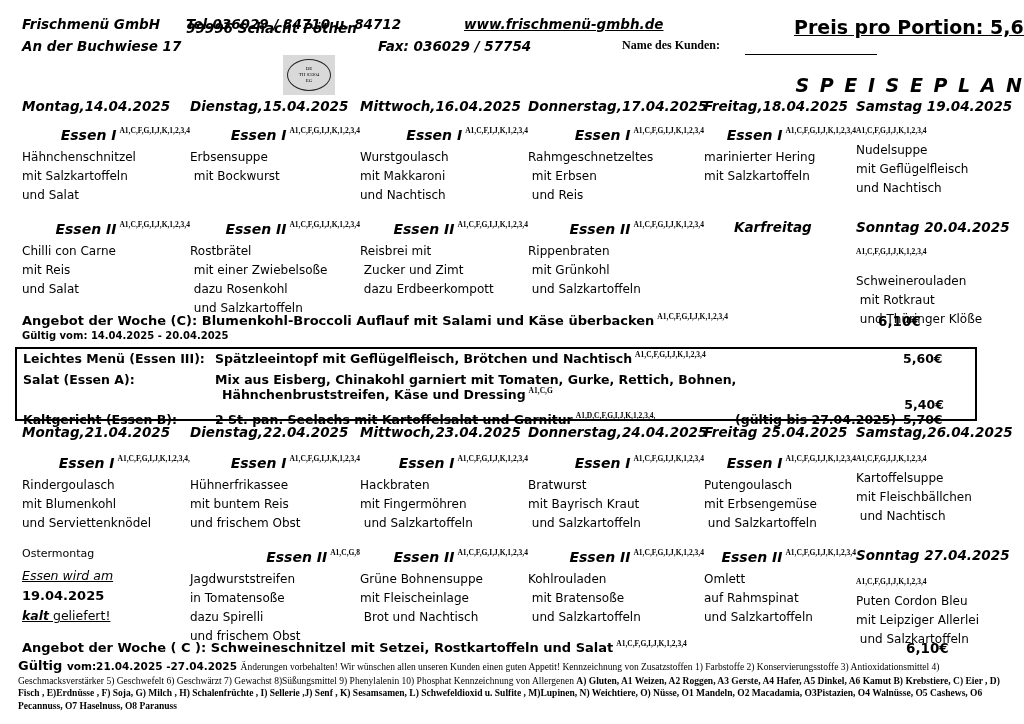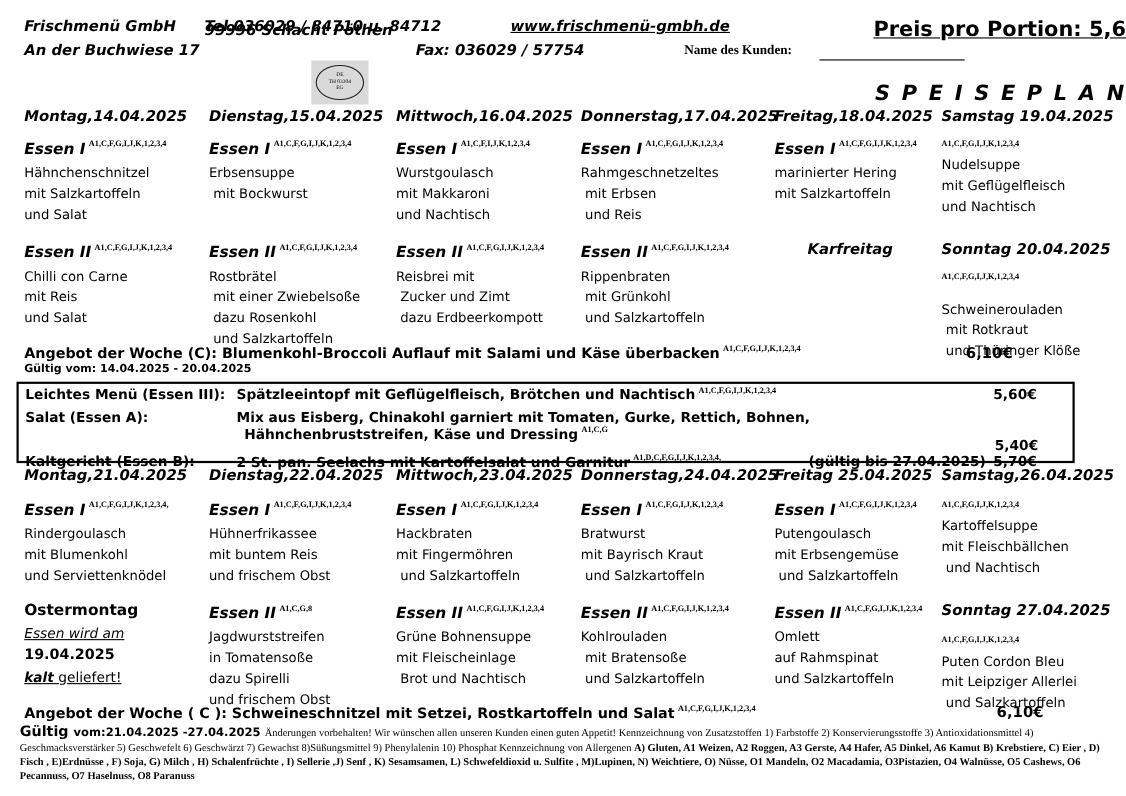--- a/index.html
+++ b/index.html
@@ -29,31 +29,31 @@
 
   
   .week { position:absolute; left:22px; width:990px; display:grid;
           grid-template-columns:168px 170px 168px 176px 152px 156px; }
   .wk1 { top:98px; }
   .wk2 { top:424px; }
   .day-h { font-weight:bold; font-style:italic; font-size:13.5px; white-space:nowrap; height:27px; }
   .wk2 .day-h { height:29px; }
   .meal { height:94px; }
   .wk2 .meal.m2 { height:98px; }
-  .meal-head { height:23px; white-space:nowrap; }
+  .meal-head { height:23px; white-space:nowrap;text-align:right; }
   .mlabel { font-weight:bold; font-style:italic; font-size:14px; }
   .alg { font-family:"Liberation Serif", serif; font-weight:bold; font-size:7.5px;
          position:relative; top:-1px; letter-spacing:0; margin-left:3px; }
   .alg-line { height:16px; }
   .alg-line .alg { margin-left:0; }
   .mtext { font-size:12px; line-height:19px; white-space:pre-wrap; }
   .karfreitag { padding-left:30px; }
   .sub-sun { margin-bottom:0; }
   .sun-gap { height:10px; }
-  .oster .o-title { font-weight:bold; font-size:14px; height:21px; }
+  .oster .o-title { font-weight:normal; font-size:11px; height:21px; }
   .oster .o-l1 { font-style:italic; text-decoration:underline; font-size:12.5px; height:20px; }
   .oster .o-l2 { font-weight:bold; font-size:13px; height:20px; }
   .oster .o-l3 { font-size:12.5px; text-decoration:underline; height:20px; }
   .oster .o-l3 .b { font-weight:bold;font-style:italic; }
 
   
   .angebot { position:absolute; left:22px; width:990px; font-weight:bold; font-size:13px; white-space:nowrap; }
   .ang1 { top:313px; }
   .ang2 { top:640px; }
   .ang-price { position:absolute; top:0; font-weight:bold; font-size:13.5px; }

